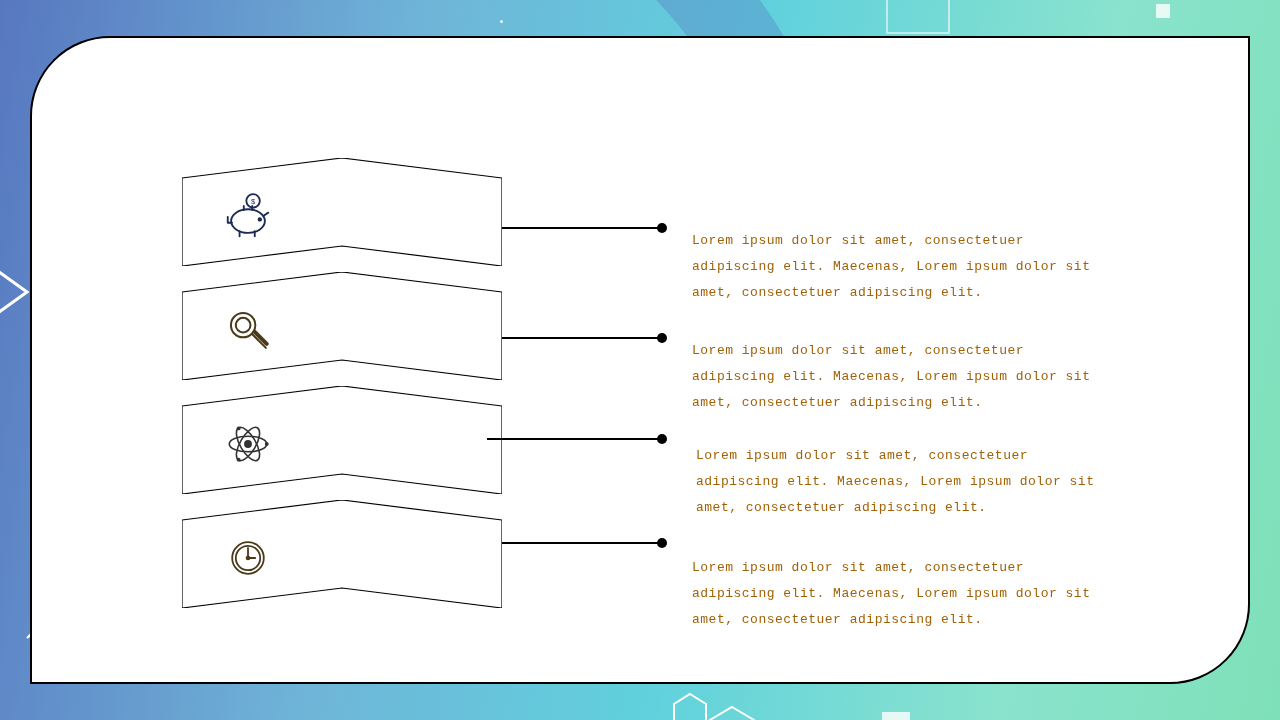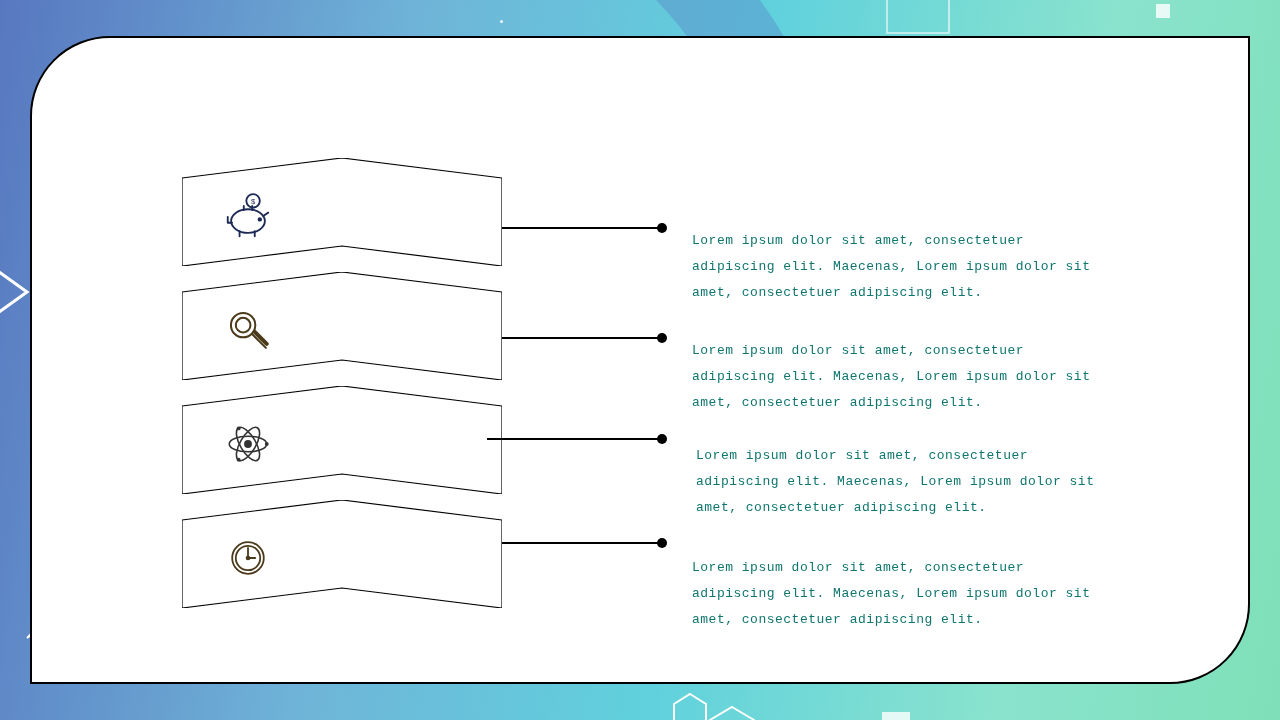--- a/index.html
+++ b/index.html
@@ -97,21 +97,21 @@
     background: #000;
   }
 
   .desc {
     position: absolute;
     left: 660px;
     width: 400px;
     font-size: 13px;
     line-height: 2.0;
     letter-spacing: 0.5px;
-    color: #0f766e;
+    color: #a16207;
   }
   .desc-1 { top: 190px; }
   .desc-2 { top: 300px; }
   .desc-3 { top: 405px; left: 664px;}
   .desc-4 { top: 517px; }
 
   .outline-tri {
     position:absolute; top: 270px; left: -3px;
   }
   .outline-plane { position:absolute; bottom: 80px; left: 25px;}

